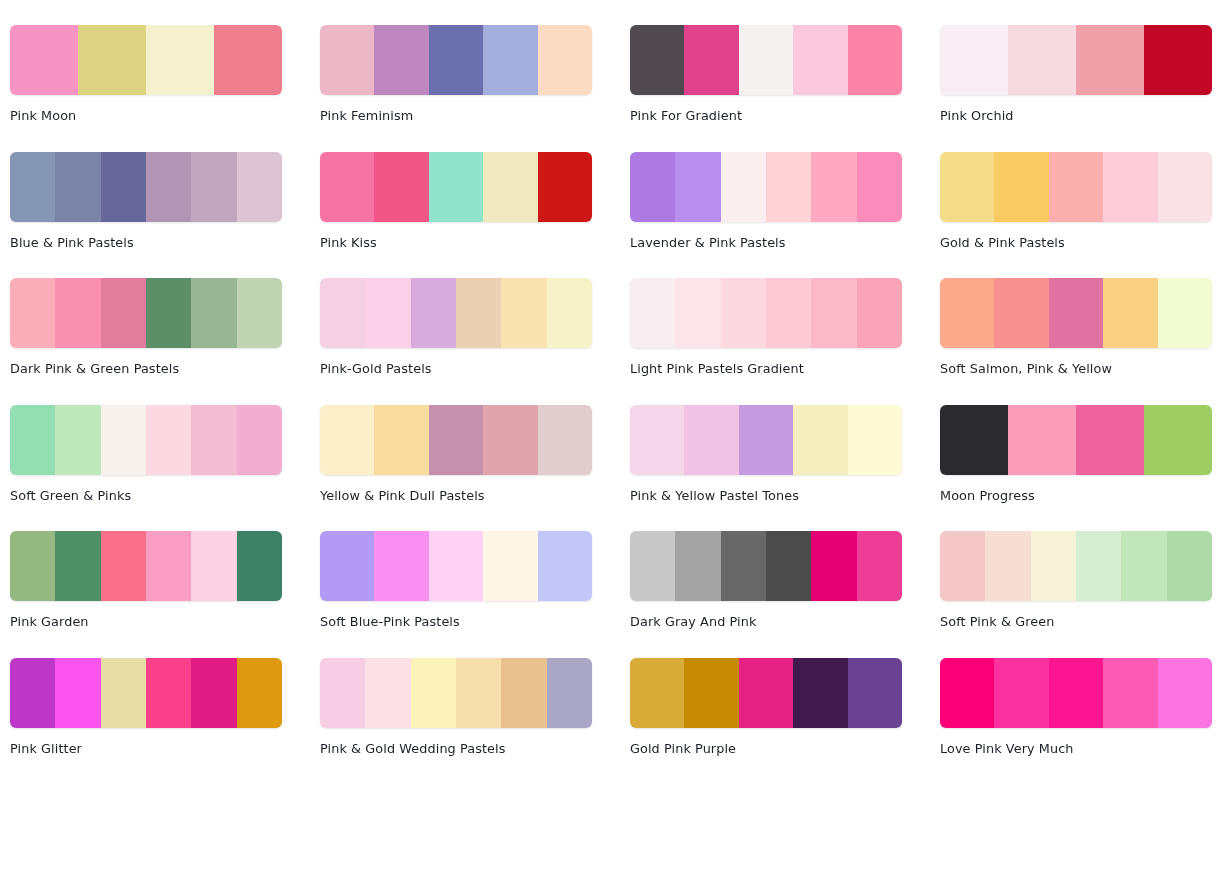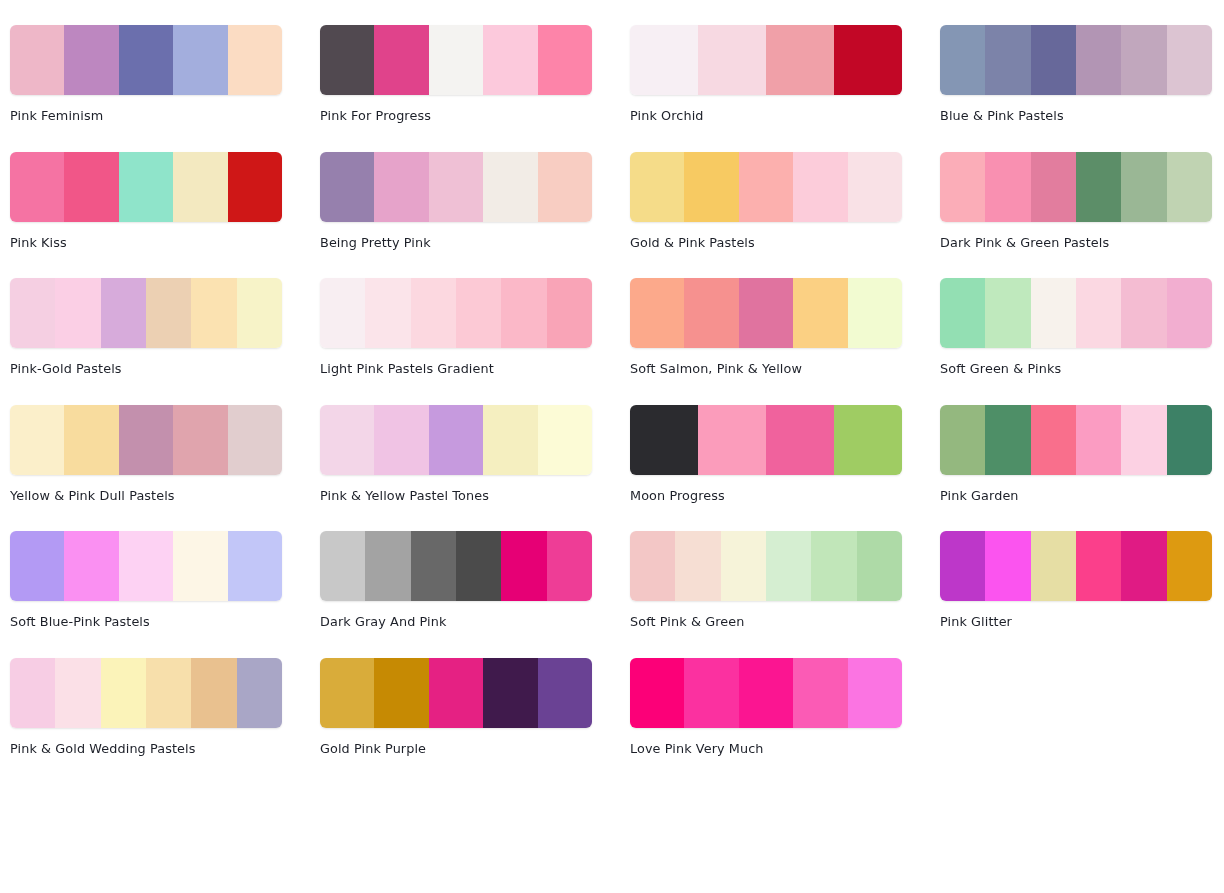--- a/index.html
+++ b/index.html
@@ -48,37 +48,46 @@
     font-weight: 400;
     white-space: nowrap;
   }
 </style>
 </head>
 <body style="background: rgb(255, 255, 255);">
 
 <main id="palette-grid">
     <div class="palette-card">
       <div class="swatch-strip">
+        <div class="swatch" title="#f794c4" style="background: rgb(247, 148, 196);"></div>
+        <div class="swatch" title="#ddd383" style="background: rgb(221, 211, 131);"></div>
+        <div class="swatch" title="#f4f1cf" style="background: rgb(244, 241, 207);"></div>
+        <div class="swatch" title="#ef7f8e" style="background: rgb(239, 127, 142);"></div>
+      </div>
+      <div class="palette-label">Pink Moon</div>
+    </div>
+    <div class="palette-card">
+      <div class="swatch-strip">
         <div class="swatch" title="#eeb7c8" style="background: rgb(238, 183, 200);"></div>
         <div class="swatch" title="#bd87c0" style="background: rgb(189, 135, 192);"></div>
         <div class="swatch" title="#6b6fad" style="background: rgb(107, 111, 173);"></div>
         <div class="swatch" title="#a3aedd" style="background: rgb(163, 174, 221);"></div>
         <div class="swatch" title="#fbdcc3" style="background: rgb(251, 220, 195);"></div>
       </div>
       <div class="palette-label">Pink Feminism</div>
     </div>
     <div class="palette-card">
       <div class="swatch-strip">
         <div class="swatch" title="#514950" style="background: rgb(81, 73, 80);"></div>
         <div class="swatch" title="#e0438b" style="background: rgb(224, 67, 139);"></div>
         <div class="swatch" title="#f4f3f1" style="background: rgb(244, 243, 241);"></div>
         <div class="swatch" title="#fcc9dc" style="background: rgb(252, 201, 220);"></div>
         <div class="swatch" title="#fd84a9" style="background: rgb(253, 132, 169);"></div>
       </div>
-      <div class="palette-label">Pink For Progress</div>
+      <div class="palette-label">Pink For Gradient</div>
     </div>
     <div class="palette-card">
       <div class="swatch-strip">
         <div class="swatch" title="#f7eff4" style="background: rgb(247, 239, 244);"></div>
         <div class="swatch" title="#f7d9e2" style="background: rgb(247, 217, 226);"></div>
         <div class="swatch" title="#f0a0a8" style="background: rgb(240, 160, 168);"></div>
         <div class="swatch" title="#c20726" style="background: rgb(194, 7, 38);"></div>
       </div>
       <div class="palette-label">Pink Orchid</div>
     </div>
@@ -98,27 +107,28 @@
         <div class="swatch" title="#f573a3" style="background: rgb(245, 115, 163);"></div>
         <div class="swatch" title="#f15688" style="background: rgb(241, 86, 136);"></div>
         <div class="swatch" title="#8fe4ca" style="background: rgb(143, 228, 202);"></div>
         <div class="swatch" title="#f3e9c0" style="background: rgb(243, 233, 192);"></div>
         <div class="swatch" title="#cf1717" style="background: rgb(207, 23, 23);"></div>
       </div>
       <div class="palette-label">Pink Kiss</div>
     </div>
     <div class="palette-card">
       <div class="swatch-strip">
-        <div class="swatch" title="#9680ad" style="background: rgb(150, 128, 173);"></div>
-        <div class="swatch" title="#e6a3ca" style="background: rgb(230, 163, 202);"></div>
-        <div class="swatch" title="#efc0d5" style="background: rgb(239, 192, 213);"></div>
-        <div class="swatch" title="#f2ece6" style="background: rgb(242, 236, 230);"></div>
-        <div class="swatch" title="#f8cdc2" style="background: rgb(248, 205, 194);"></div>
-      </div>
-      <div class="palette-label">Being Pretty Pink</div>
+        <div class="swatch" title="#ac7ae2" style="background: rgb(172, 122, 226);"></div>
+        <div class="swatch" title="#b88ef0" style="background: rgb(184, 142, 240);"></div>
+        <div class="swatch" title="#fbeef1" style="background: rgb(251, 238, 241);"></div>
+        <div class="swatch" title="#fdd3d6" style="background: rgb(253, 211, 214);"></div>
+        <div class="swatch" title="#fca8c0" style="background: rgb(252, 168, 192);"></div>
+        <div class="swatch" title="#fb8cba" style="background: rgb(251, 140, 186);"></div>
+      </div>
+      <div class="palette-label">Lavender &amp; Pink Pastels</div>
     </div>
     <div class="palette-card">
       <div class="swatch-strip">
         <div class="swatch" title="#f5dc89" style="background: rgb(245, 220, 137);"></div>
         <div class="swatch" title="#f7ca62" style="background: rgb(247, 202, 98);"></div>
         <div class="swatch" title="#fcb0ae" style="background: rgb(252, 176, 174);"></div>
         <div class="swatch" title="#fcccda" style="background: rgb(252, 204, 218);"></div>
         <div class="swatch" title="#f9e1e6" style="background: rgb(249, 225, 230);"></div>
       </div>
       <div class="palette-label">Gold &amp; Pink Pastels</div>

